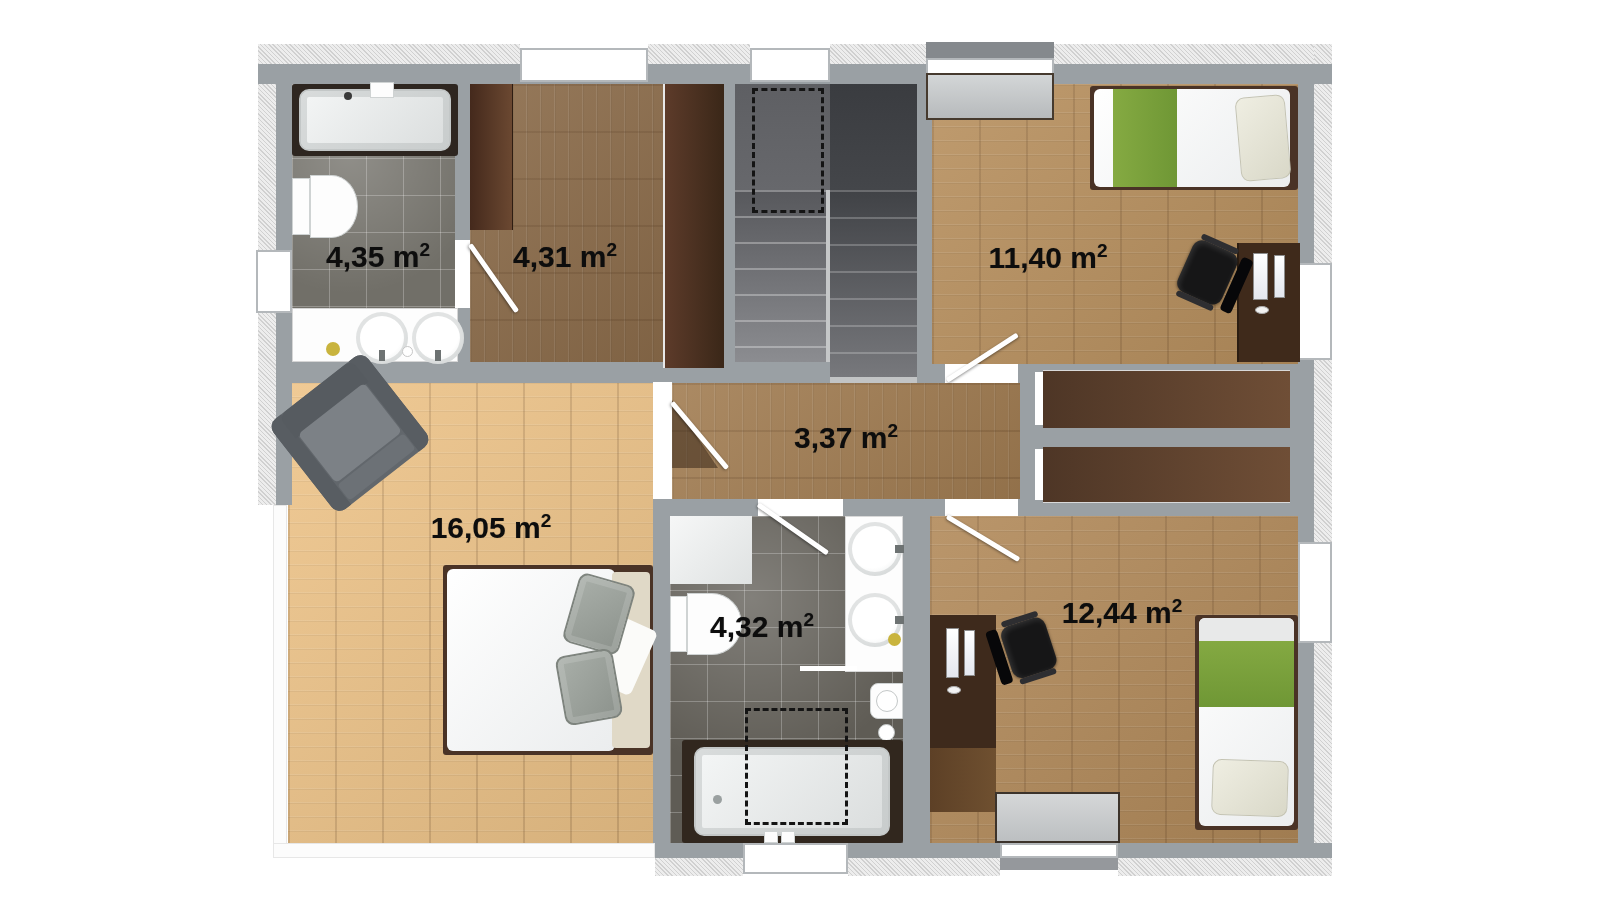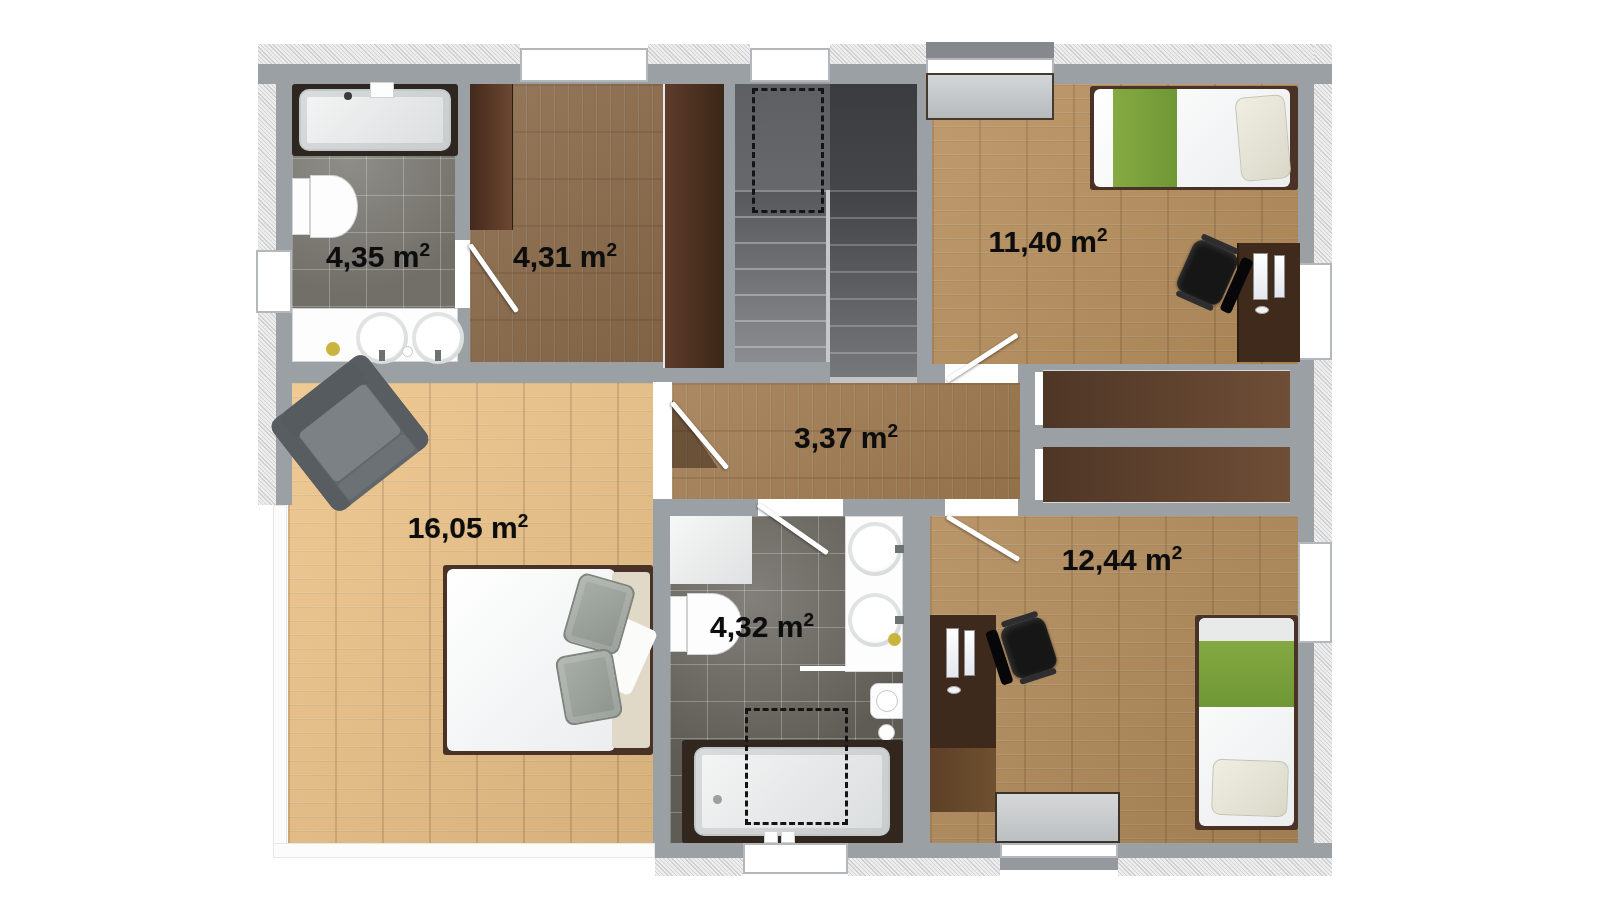--- a/index.html
+++ b/index.html
@@ -225,19 +225,19 @@
   <div class="leaf" style="left:672px;top:400px;width:86px;transform:rotate(50deg)"></div>
   <div class="leaf" style="left:758px;top:502px;width:85px;transform:rotate(35deg)"></div>
   <div class="leaf" style="left:947px;top:378px;width:84px;transform:rotate(-33deg)"></div>
   <div class="leaf" style="left:947px;top:514px;width:84px;transform:rotate(31deg)"></div>
 
   <div class="dashed" style="left:752px;top:88px;width:72px;height:125px"></div>
   <div class="dashed" style="left:745px;top:708px;width:103px;height:117px"></div>
 
   <div class="label" style="left:378px;top:256px"><span>4,35 m</span><sup>2</sup></div>
   <div class="label" style="left:565px;top:256px"><span>4,31 m</span><sup>2</sup></div>
-  <div class="label" style="left:1048px;top:241px"><span>11,40 m</span><sup>2</sup></div>
+  <div class="label" style="left:1048px;top:257px"><span>11,40 m</span><sup>2</sup></div>
   <div class="label" style="left:846px;top:437px"><span>3,37 m</span><sup>2</sup></div>
-  <div class="label" style="left:468px;top:527px"><span>16,05 m</span><sup>2</sup></div>
+  <div class="label" style="left:491px;top:527px"><span>16,05 m</span><sup>2</sup></div>
   <div class="label" style="left:762px;top:626px"><span>4,32 m</span><sup>2</sup></div>
-  <div class="label" style="left:1122px;top:559px"><span>12,44 m</span><sup>2</sup></div>
+  <div class="label" style="left:1122px;top:612px"><span>12,44 m</span><sup>2</sup></div>
 
 </div>
 
 </body></html>

